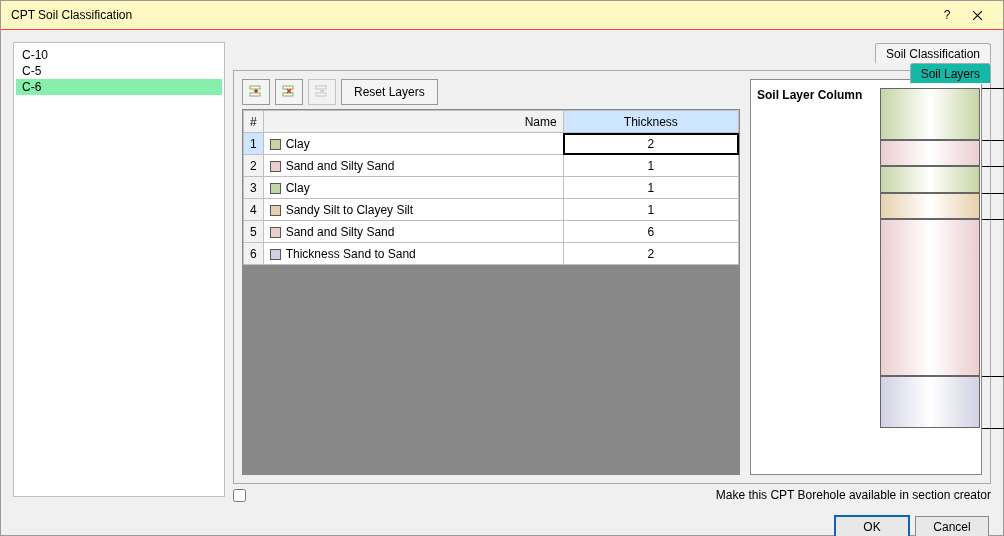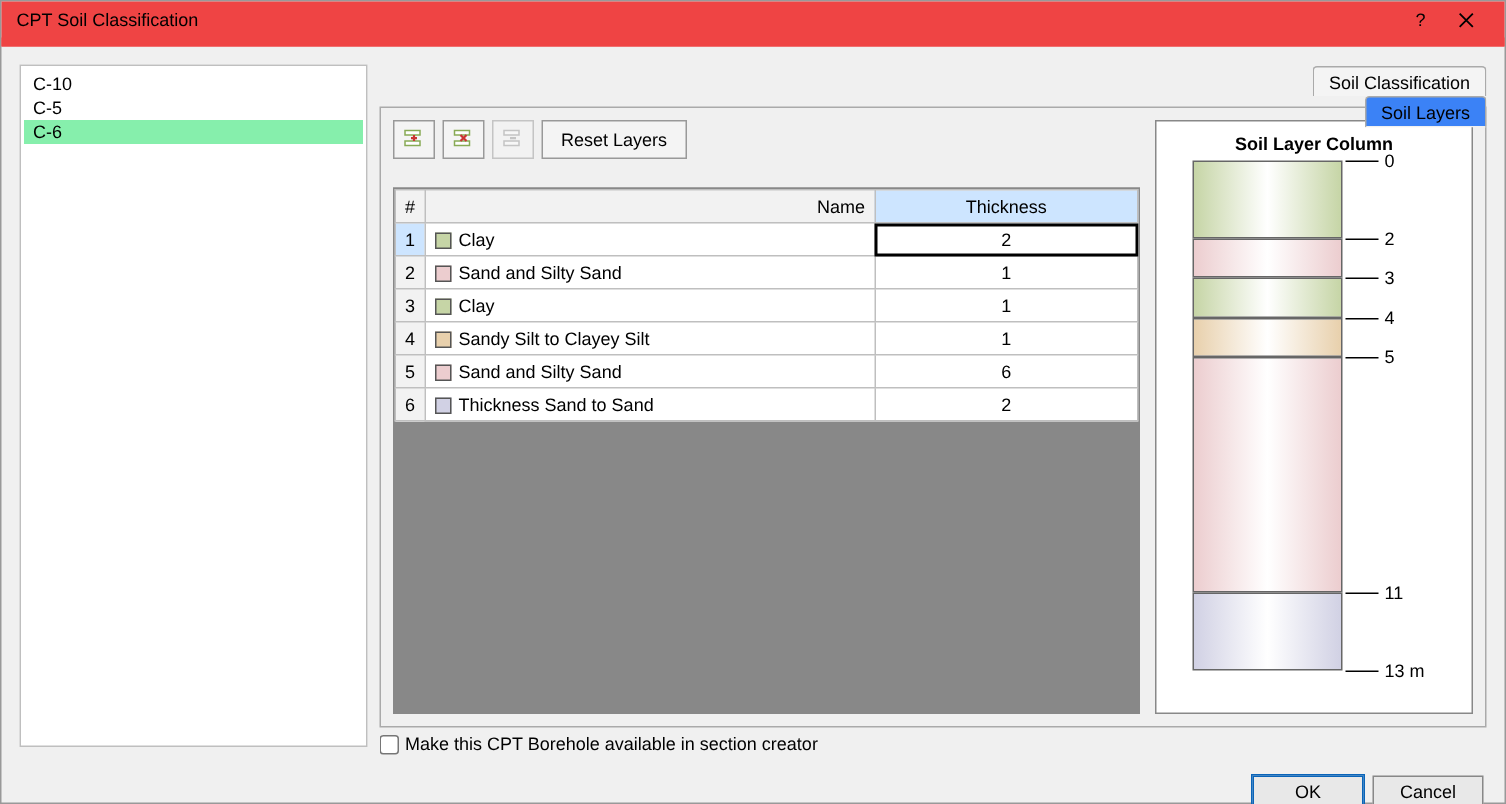--- a/index.html
+++ b/index.html
@@ -1,49 +1,49 @@
 <!DOCTYPE html>
 <html><head>
 <meta charset="utf-8">
 <style>
   * { box-sizing: border-box; font-family: "Segoe UI", Tahoma, Arial, sans-serif; font-size: 12px; }
   body { margin: 0; background: #fff; }
   .window { width: 1004px; height: 536px; border: 1px solid #999; background: #f0f0f0; display: flex; flex-direction: column; }
-  .titlebar { height: 30px; background: #ef4444; display: flex; align-items: center; padding: 0 6px 0 10px; border-bottom: 6px solid #ef4444; }
+  .titlebar { height: 30px; background: #fef9c3; display: flex; align-items: center; padding: 0 6px 0 10px; border-bottom: 1px solid #ef4444; }
   .titlebar .title { flex: 1; }
   .titlebar .ctrl { width: 40px; height: 28px; display: flex; align-items: center; justify-content: center; color: #000; }
   .titlebar .ql { width: 20px }
   .content { flex: 1; display: flex; padding: 12px; gap: 8px; }
-  .sidebar { width: 232px; background: #fff; border: 1px solid #bfbfbf; padding: 4px 2px; height: 455px; }
+  .sidebar { width: 212px; background: #fff; border: 1px solid #bfbfbf; padding: 4px 2px; height: 455px; }
   .side-item { padding: 1px 6px; }
   .side-item.selected { background: #86efac; }
   .main { flex: 1; display: flex; flex-direction: column; gap: 6px; }
   .tabs-row { display: flex; align-items: flex-end; height: 22px; padding-left: 2px; flex-direction: column; }
   .tab { padding: 3px 10px 2px; border: 1px solid #aaa; border-bottom: none; background: #f4f4f4; border-top-left-radius: 3px; border-top-right-radius: 3px; margin-right: 0; position: relative; top: 1px; }
-  .tab.active { background: #3b82f6; border-bottom: 1px solid #f0f0f0; z-index: 2; }
+  .tab.active { background: #14b8a6; border-bottom: 1px solid #f0f0f0; z-index: 2; }
   .panel { border: 1px solid #aaa; padding: 8px; background: #f0f0f0; height: 414px; display: flex; gap: 10px; position: relative; }
   .left-inner { flex: 1; display: flex; flex-direction: column; }
-  .toolbar { display: flex; gap: 5px; align-items: flex-end; margin-bottom: 19px; }
+  .toolbar { display: flex; gap: 5px; align-items: flex-end; margin-bottom: 4px; }
   .tbtn { width: 28px; height: 26px; border: 1px solid #999; background: #f4f4f4; display:flex;align-items:center;justify-content:center; }
   .tbtn.disabled { opacity: .5; }
   .reset-btn { height: 26px; padding: 0 12px; border: 1px solid #999; background: #f4f4f4; display:flex;align-items:center; }
   .tablewrap { flex: 1; border: 1px solid #888; background: #888; overflow: hidden; }
   table { border-collapse: collapse; width: 100%; background: #fff; }
   th, td { border: 1px solid #bfbfbf; padding: 2px 6px; height: 22px; }
   th { background: #f2f2f2; font-weight: normal; text-align: right; }
   th.idx, td.idx { width: 18px; text-align: center; background: #f2f2f2; }
   th.thick { background: #cde5ff; text-align: center; }
   td.thick { text-align: center; }
   .sel-hdr { background: #cde5ff !important; }
   .sel-cell { outline: 2px solid #000; outline-offset: -2px; }
   .swatch { display: inline-block; width: 11px; height: 11px; border: 1px solid #555; margin-right: 5px; vertical-align: middle; }
-  .checkbox-row { display: flex; align-items: center; gap: 4px; margin-top: -2px; }
+  .checkbox-row { display: flex; align-items: center; gap: 4px; margin-top: -2px; justify-content: space-between; }
   .checkbox-row input { width:13px; height:13px; margin:0; }
 
-  .columnbox { width: 212px; border: 1px solid #888; background: #fff; display: flex; flex-direction: column; padding: 8px 6px; height: 100%; }
+  .columnbox { width: 232px; border: 1px solid #888; background: #fff; display: flex; flex-direction: row; padding: 8px 6px; height: 100%; }
   .coltitle { text-align: center; font-weight: bold; margin-bottom: 4px; }
   .colbody { flex: 1; position: relative; }
   .strata { position: absolute; left: 18px; top: 0; width: 100px; bottom: 6px; }
   .layer { width: 100%; position: absolute; border: 1px solid #666; }
   .ticks { position: absolute; left: 120px; top: 0; bottom: 6px; width: 70px; }
   .tick { position: absolute; white-space: nowrap; color:#000; left:0; }
   .tick::before { content:""; position:absolute; left:0; top: 50%; width: 22px; border-top: 1px solid #000; }
   .tick span { position: absolute; left: 26px; top: -7px; }
 
   .footer { height: 36px; display: flex; justify-content: flex-end; align-items: center; padding: 2px 14px 4px 4px; gap: 6px }

